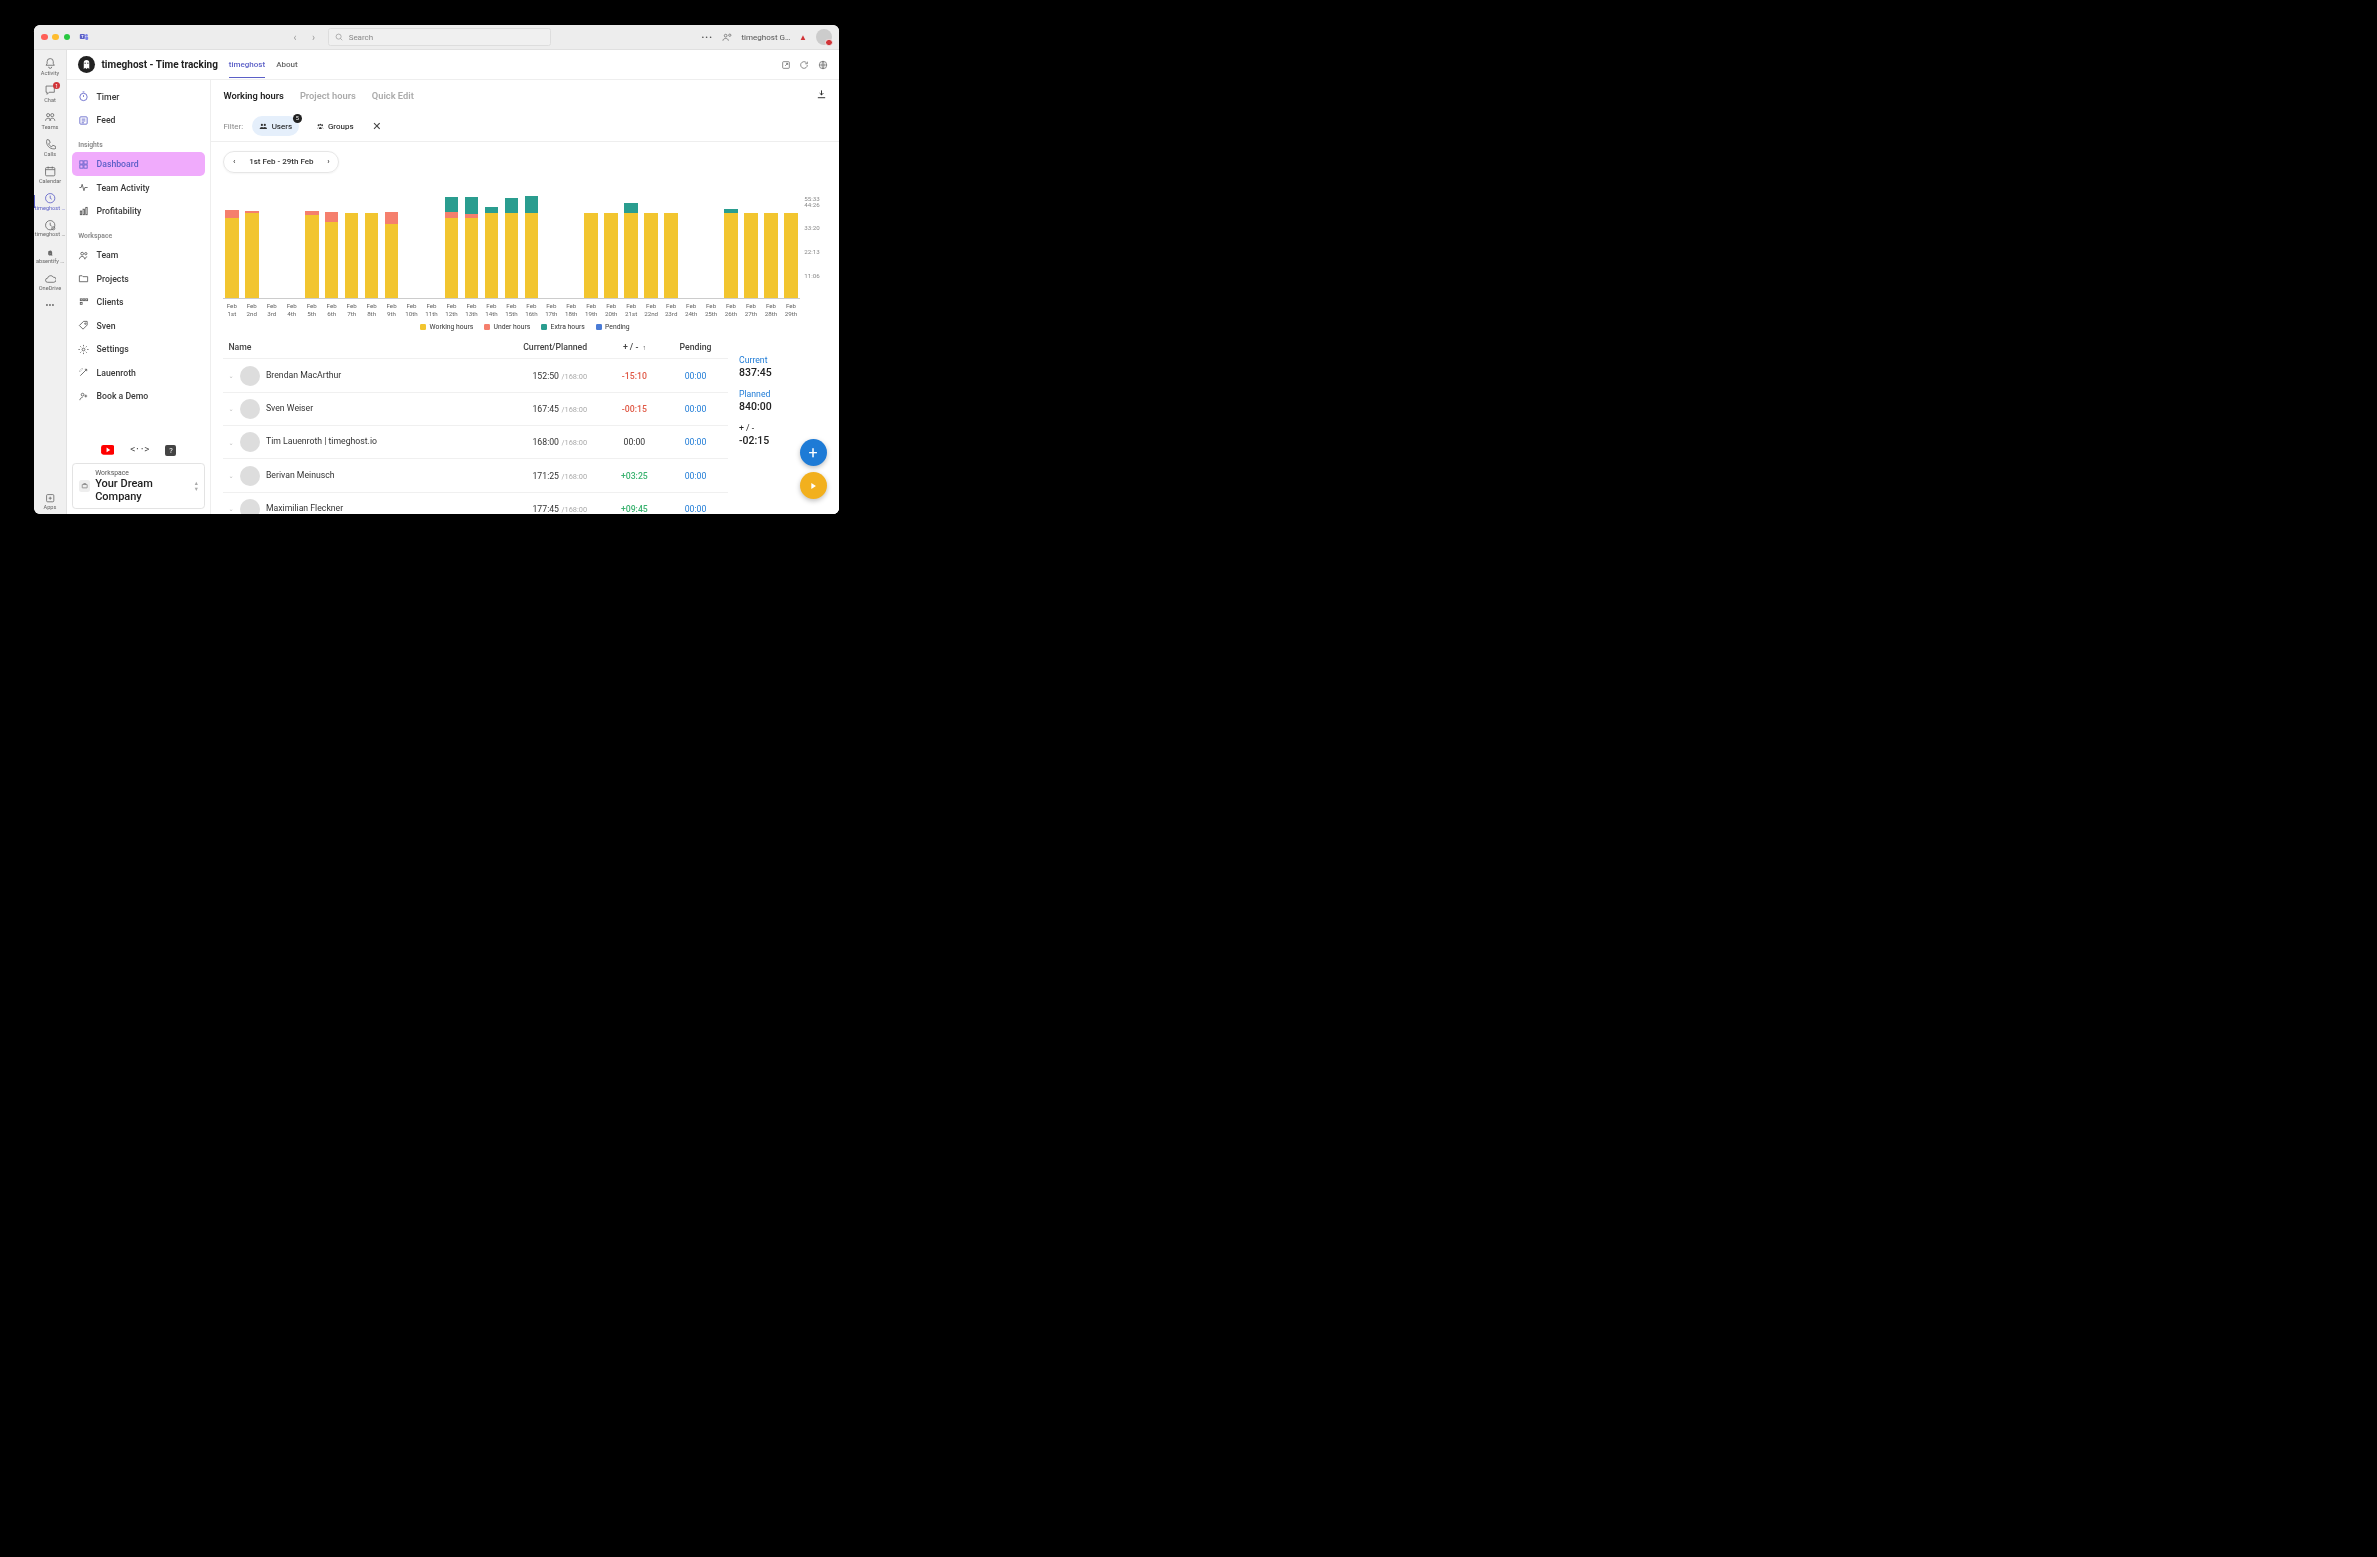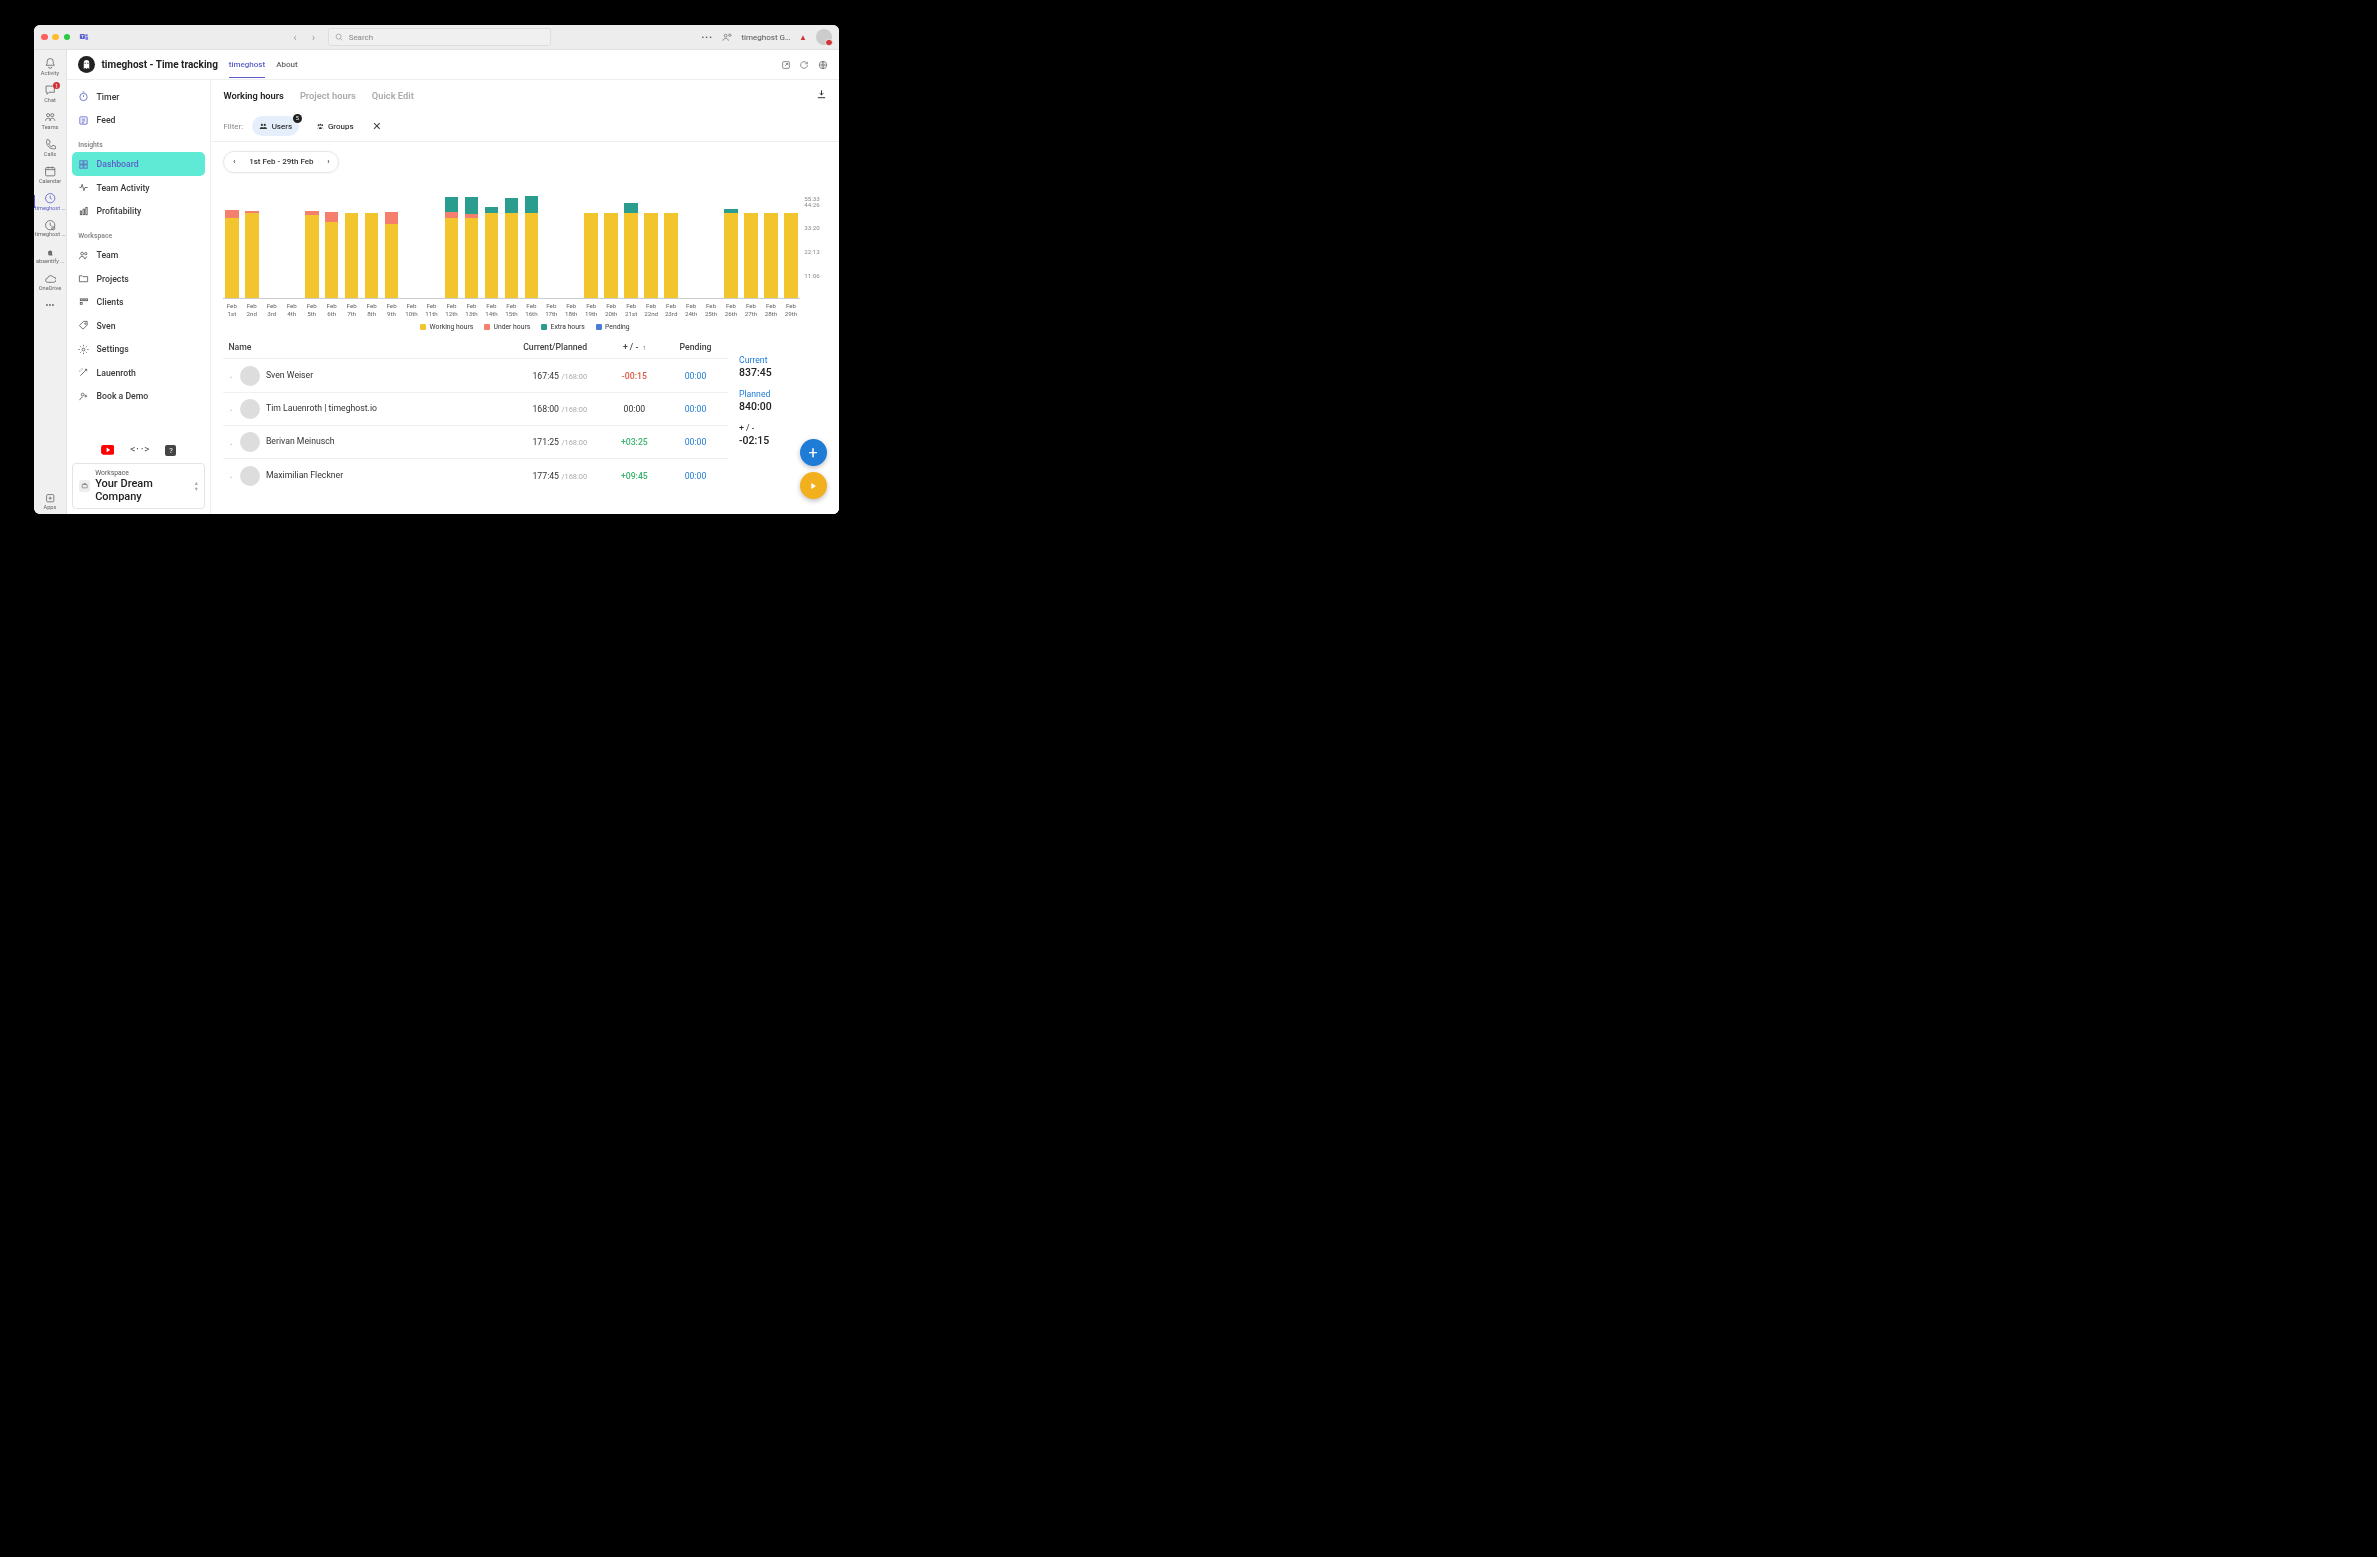--- a/index.html
+++ b/index.html
@@ -38,21 +38,21 @@
   .apphdr .title{font-size:10px;font-weight:700;color:#222;margin-right:11px;}
   .apphdr .tab{font-size:8px;font-weight:500;color:#666;margin-right:11px;padding:8.7px 0;cursor:pointer;}
   .apphdr .tab.sel{color:#5b5fc7;border-bottom:1.9px solid #5b5fc7;margin-bottom:-0.6px;}
   .apphdr .right{margin-left:auto;display:flex;gap:8.7px;color:#666;}
   .apphdr .right svg{width:10px;height:10px;}
   .appmain{flex:1;display:flex;overflow:hidden;}
   
   .leftnav{width:144px;background:#fff;border-right:0.6px solid #eee;display:flex;flex-direction:column;padding:5px;overflow-y:auto;}
   .navitem{display:flex;align-items:center;gap:7.4px;height:23.5px;padding:0 6.2px;border-radius:5px;color:#3a3a3a;font-size:8.7px;font-weight:500;cursor:pointer;}
   .navitem svg{width:11px;height:11px;flex:0 0 11px;}
-  .navitem.sel{background:#5eead4;color:#5b5fc7;}
+  .navitem.sel{background:#f0abfc;color:#5b5fc7;}
   .navhead{font-size:6.8px;font-weight:600;color:#888;padding:8.7px 6.2px 3.7px;}
   .navbottom{margin-top:auto;}
   .navicons{display:flex;gap:16px;justify-content:center;padding:7.4px 0;}
   .wkbox{border:0.6px solid #e3e3e3;border-radius:3.7px;padding:5px 6.2px;display:flex;align-items:center;gap:5px;font-size:6.8px;color:#555;}
   .wkbox .wkico{width:12.4px;height:12.4px;background:#eee;border-radius:2.5px;display:flex;align-items:center;justify-content:center;}
   .wkbox .wk2{font-size:11px;color:#222;font-weight:500;}
   .wkbox .chev{margin-left:auto;color:#aaa;font-size:6.2px;line-height:1;display:flex;flex-direction:column;}
   
   .content{flex:1;display:flex;flex-direction:column;background:#fcfcfc;overflow:hidden;}
   .tabs2{height:31px;display:flex;align-items:center;gap:16px;padding:0 12.4px;background:#fff;}
@@ -612,20 +612,26 @@
                 <thead>
                     <tr>
                   <th>Name</th>
                   <th class="r">Current/Planned</th>
                   <th class="c"><span>+ / -</span> <span class="sortup">↑</span></th>
                   <th class="c">Pending</th>
                 </tr>
                   </thead>
                 <tbody id="tbody">
                     <tr>
+                      <td><span class="expand">⌄</span><span class="av"></span>Brendan MacArthur</td>
+  <td class="r">152:50<span class="planned">/168:00</span></td>
+  <td class="c neg">-15:10</td>
+  <td class="c pend">00:00</td>
+                    </tr>
+                    <tr>
                       <td><span class="expand">⌄</span><span class="av"></span>Sven Weiser</td>
   <td class="r">167:45<span class="planned">/168:00</span></td>
   <td class="c neg">-00:15</td>
   <td class="c pend">00:00</td>
                     </tr>
                     <tr>
                       <td><span class="expand">⌄</span><span class="av"></span>Tim Lauenroth | timeghost.io</td>
   <td class="r">168:00<span class="planned">/168:00</span></td>
   <td class="c zero">00:00</td>
   <td class="c pend">00:00</td>

